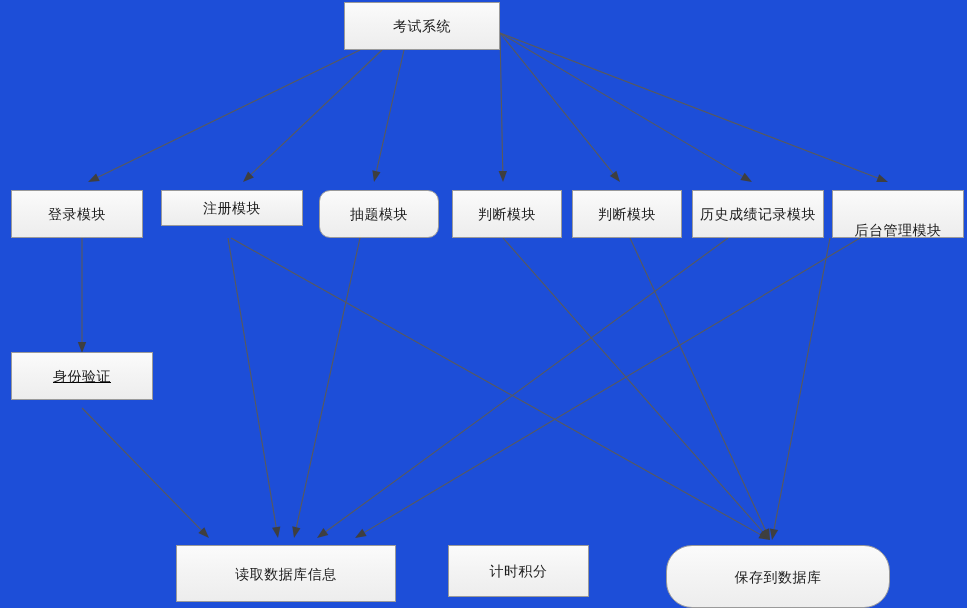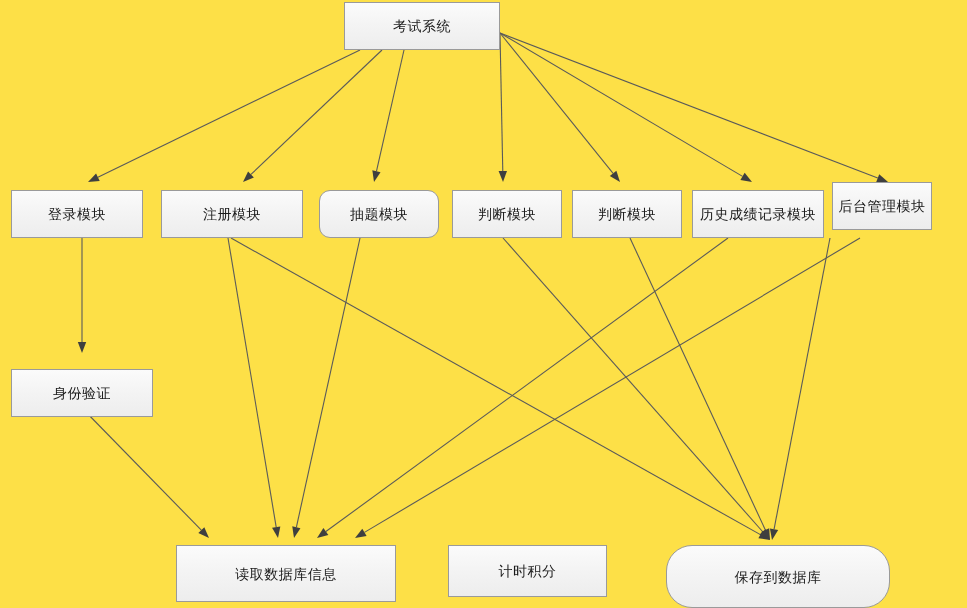--- a/index.html
+++ b/index.html
@@ -7,21 +7,21 @@
     padding: 0;
     background: #ffffff;
   }
   body {
     font-family: "DejaVu Sans", "Liberation Sans", sans-serif;
   }
   #diagram-canvas {
     position: relative;
     width: 967px;
     height: 608px;
-    background: #fde047;
+    background: #1d4ed8;
     overflow: hidden;
   }
   #edge-layer {
     position: absolute;
     left: 0;
     top: 0;
     width: 967px;
     height: 608px;
   }
   .node {
@@ -88,44 +88,44 @@
       <line x1="830" y1="238" x2="774.0746678480273" y2="529.197419136134" stroke="#5a5a5a" stroke-width="1.1"></line>
       <polygon points="772,540 769.9500460636422,528.4052732305237 778.1992896324124,529.9895650417444" fill="#3f3f3f"></polygon>
     </svg>
 
   <div class="node node-root" style="left: 344px; top: 2px; width: 156px; height: 48px;">
     <span class="node-label">考试系统</span>
   </div>
   <div class="node" style="left: 11px; top: 190px; width: 132px; height: 48px;">
     <span class="node-label">登录模块</span>
   </div>
-  <div class="node" style="left: 161px; top: 190px; width: 142px; height: 48px;">
+  <div class="node" style="left: 161px; top: 190px; width: 142px; height: 36px;">
     <span class="node-label">注册模块</span>
   </div>
   <div class="node" style="left: 319px; top: 190px; width: 120px; height: 48px; border-radius: 11px;">
     <span class="node-label">抽题模块</span>
   </div>
   <div class="node" style="left: 452px; top: 190px; width: 110px; height: 48px;">
     <span class="node-label">判断模块</span>
   </div>
   <div class="node" style="left: 572px; top: 190px; width: 110px; height: 48px;">
     <span class="node-label">判断模块</span>
   </div>
   <div class="node" style="left: 692px; top: 190px; width: 132px; height: 48px; text-align: right;">
     <span class="node-label">历史成绩记录模块</span>
   </div>
-  <div class="node" style="left: 832px; top: 182px; width: 100px; height: 48px;">
+  <div class="node" style="left: 832px; top: 190px; width: 132px; height: 48px; align-items: flex-end;">
     <span class="node-label">后台管理模块</span>
   </div>
-  <div class="node" style="left: 11px; top: 369px; width: 142px; height: 48px;">
+  <div class="node" style="left: 11px; top: 352px; width: 142px; height: 48px; text-decoration: underline;">
     <span class="node-label">身份验证</span>
   </div>
   <div class="node node-read" style="left: 176px; top: 545px; width: 220px; height: 57px;">
     <span class="node-label">读取数据库信息</span>
   </div>
-  <div class="node" style="left: 448px; top: 545px; width: 159px; height: 52px;">
+  <div class="node" style="left: 448px; top: 545px; width: 141px; height: 52px;">
     <span class="node-label">计时积分</span>
   </div>
   <div class="node node-store" style="left: 666px; top: 545px; width: 224px; height: 63px; border-radius: 26px;">
     <span class="node-label">保存到数据库</span>
   </div>
 
 </div>
 
 </body></html>

